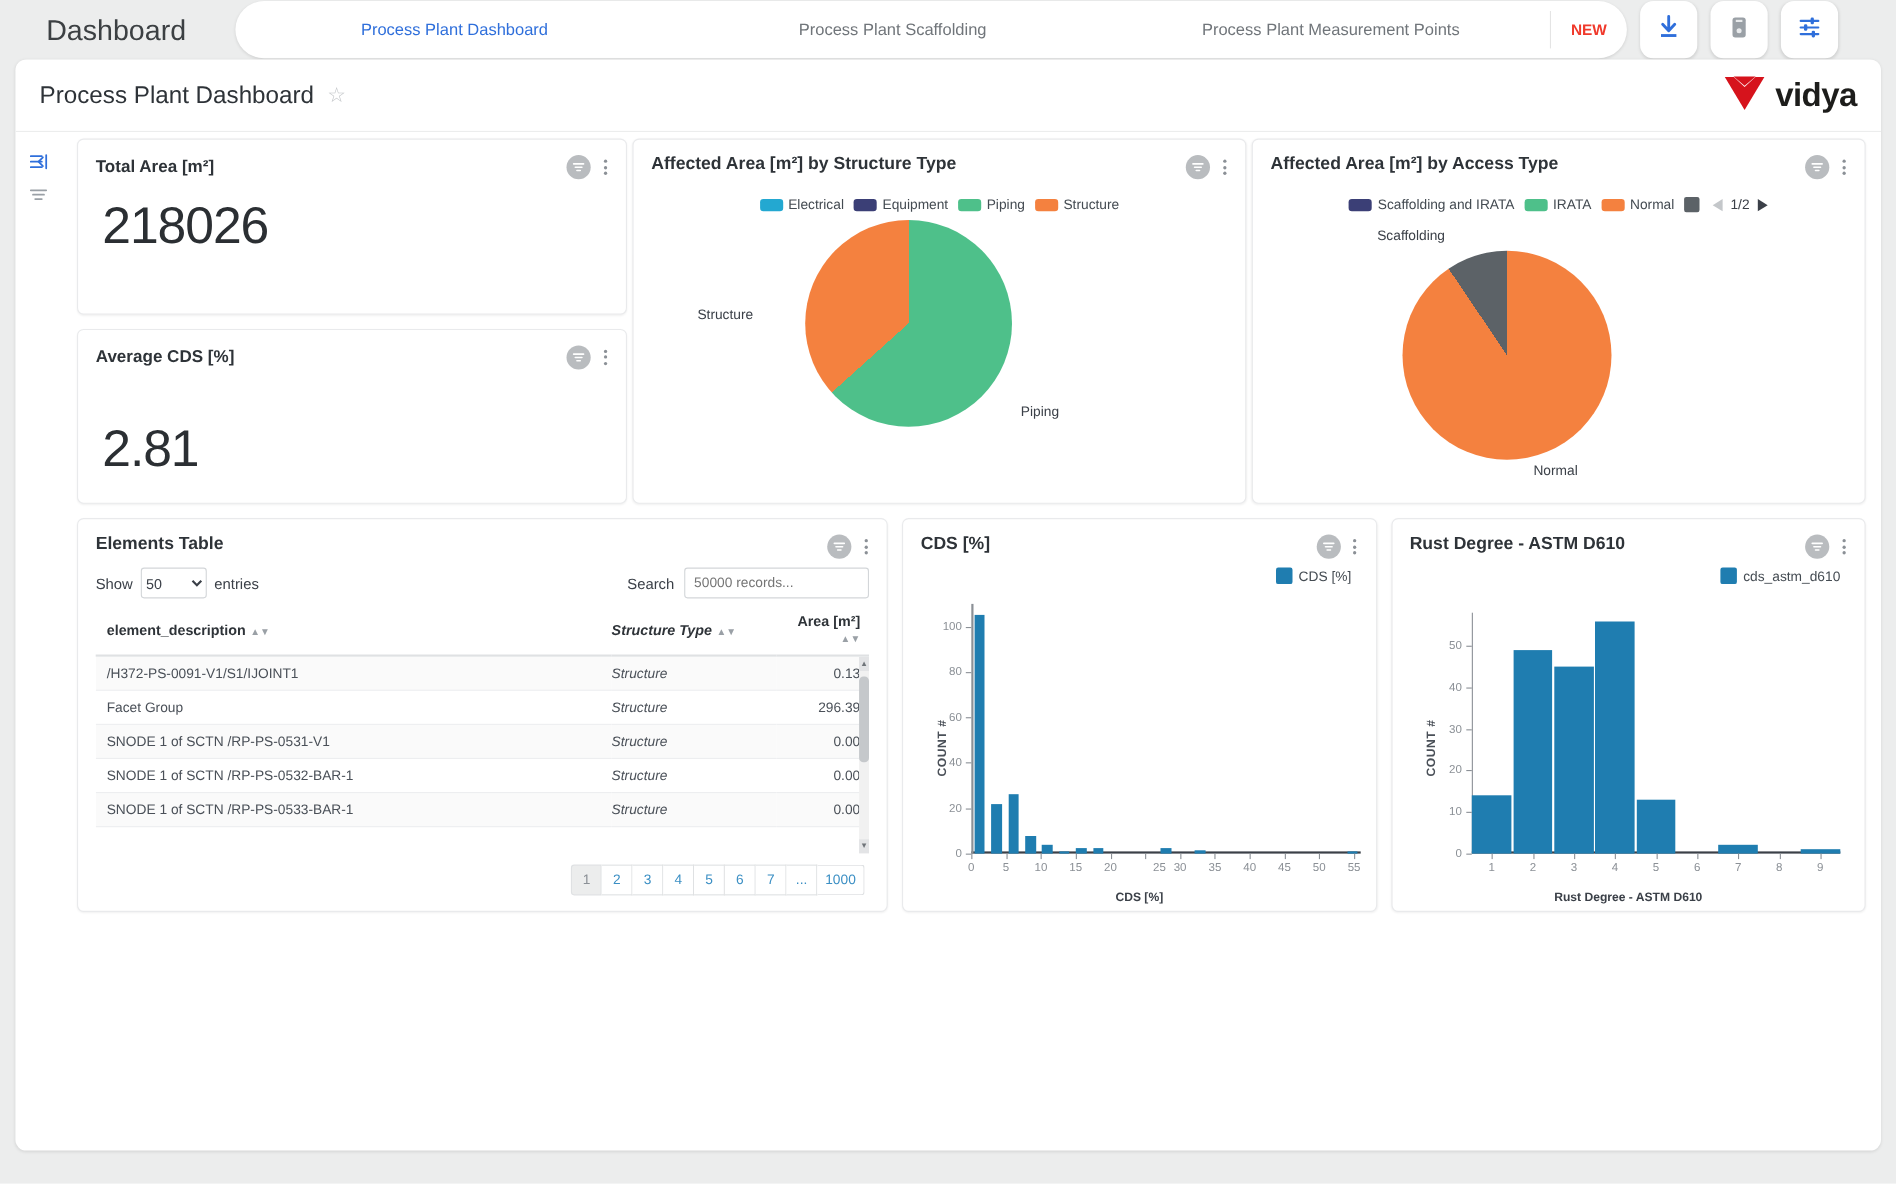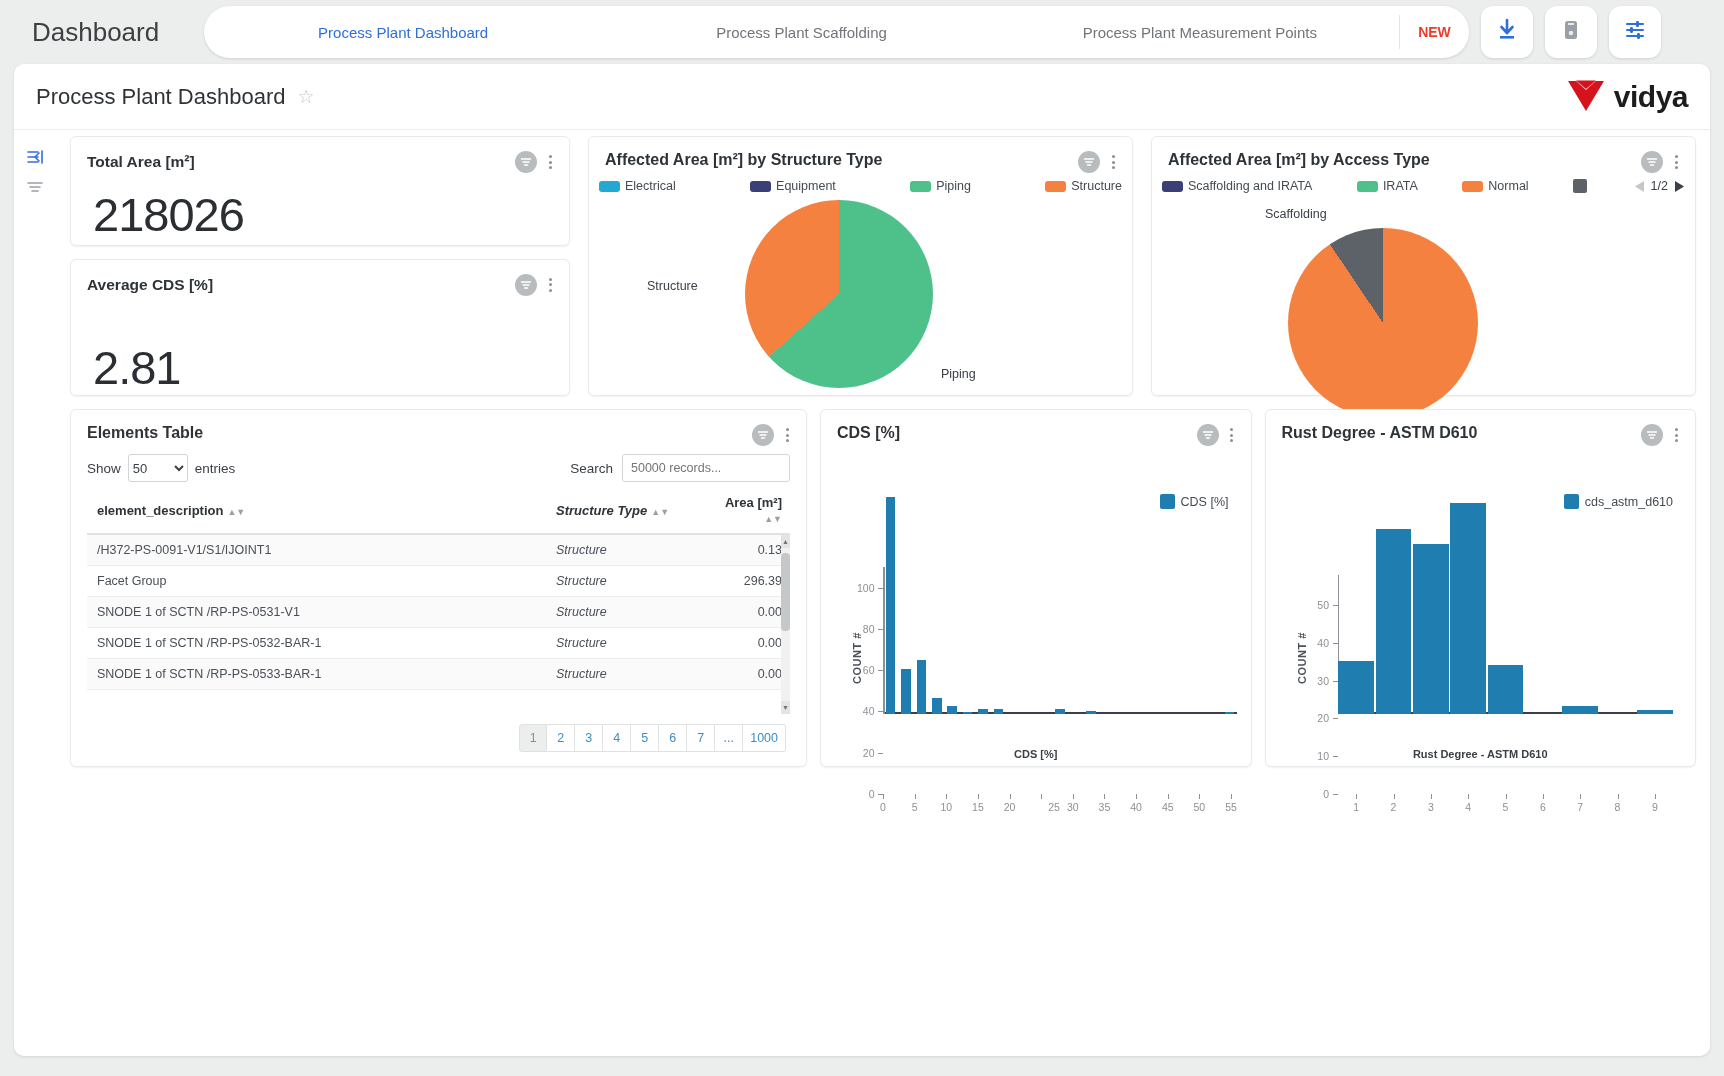--- a/index.html
+++ b/index.html
@@ -6,21 +6,21 @@
   html, body { margin:0; padding:0; }
   body {
     width:1724px; height:1076px;
     background:#eceded;
     font-family:"Liberation Sans", sans-serif;
     color:#3b4252;
     overflow:hidden;
   }
 
   
-  .topbar { height:64px; display:flex; align-items:center; padding:0 14px; }
+  .topbar { height:54px; display:flex; align-items:center; padding:0 24px; }
   .topbar-title { font-size:26px; color:#3c4043; font-weight:400; padding-left:18px; width:190px; }
   .tabbar {
     flex:1; height:52px; background:#fff; border-radius:26px;
     display:flex; align-items:center; box-shadow:0 1px 3px rgba(0,0,0,.12);
     max-width:1265px;
   }
   .tab { flex:1; text-align:center; font-size:15px; color:#70757a; cursor:pointer; }
   .tab.active { color:#2f6fdb; }
   .tab-new { width:70px; text-align:center; font-size:14px; color:#f0392b; font-weight:600;
              border-left:1px solid #e4e4e4; height:34px; line-height:34px; }
@@ -58,29 +58,29 @@
   .card-head { display:flex; align-items:flex-start; padding:14px 10px 0 16px; }
   .card-title { font-size:15.5px; font-weight:600; color:#2e3338; flex:1; line-height:1.45; }
   .chart-title { font-size:16px; font-weight:700; color:#2e3338; flex:1; }
   .tools { display:flex; align-items:center; gap:4px; flex-shrink:0; }
   .filter-ic { width:22px; height:22px; border-radius:50%; background:#b9bcbf;
                display:flex; align-items:center; justify-content:center; cursor:pointer; }
   .kebab { width:18px; display:flex; flex-direction:column; align-items:center; gap:2.5px; cursor:pointer; }
   .kebab i { width:3px; height:3px; border-radius:50%; background:#8b9096; display:block; }
   .kpi-value { font-size:47px; color:#2b2f33; font-weight:400; padding:14px 0 0 22px; letter-spacing:-1px; }
 
-  .row1 { display:flex; gap:18px; height:260px; }
+  .row1 { display:flex; gap:5px; height:332px; }
   .kpi-col { width:500px; display:flex; flex-direction:column; gap:13px; }
   .kpi-grid { display:flex; gap:13px; flex:1; }
   .kpi-card { flex:1; }
 
   .pie-card { flex:1; }
 
-  .legend { display:flex; justify-content:space-between; align-items:center; gap:9px;
-            margin-top:6px; padding:0 10px; flex-wrap:nowrap; }
+  .legend { display:flex; justify-content:center; align-items:center; gap:9px;
+            margin-top:16px; padding:0 10px; flex-wrap:nowrap; }
   .legend-item { display:flex; align-items:center; gap:5px; cursor:pointer; }
   .legend-swatch { width:21px; height:11px; border-radius:3px; }
   .legend-label { font-size:12.5px; color:#444b52; white-space:nowrap; }
   .legend-nav { display:flex; align-items:center; gap:6px; margin-left:2px; }
   .legend-nav span { font-size:12.5px; color:#3b4048; }
   .arrow { cursor:pointer; line-height:0; }
 
   .pie-wrap { position:relative; height:230px; }
   .pie { position:absolute; border-radius:50%; }
   .pie-label { position:absolute; font-size:12.5px; color:#3b4048; }
@@ -111,21 +111,21 @@
   .scroll-cap { position:absolute; right:0; width:9px; height:13px; background:#e3e4e6;
                 display:flex; align-items:center; justify-content:center; font-size:7px; color:#70757a; }
   .pagination { display:flex; justify-content:flex-end; padding:10px 20px 14px 0; }
   .pg { min-width:28px; height:28px; border:1px solid #dfe1e3; border-left:none;
         display:flex; align-items:center; justify-content:center;
         font-size:12.5px; color:#3b8fc4; background:#fff; cursor:pointer; padding:0 7px; }
   .pg:first-child { border-left:1px solid #dfe1e3; border-radius:3px 0 0 3px; }
   .pg:last-child { border-radius:0 3px 3px 0; }
   .pg.active { background:#eceded; color:#8b9096; }
 
-  .hist-card { flex:1; display:flex; flex-direction:column;gap:40px; }
+  .hist-card { flex:1; display:flex; flex-direction:column; }
   .hist-legend { display:flex; justify-content:flex-end; align-items:center; gap:6px; padding:8px 22px 0 0; }
   .hist-legend .legend-swatch { width:15px; height:15px; border-radius:2px; background:#1f7db0; }
   .hist-legend .legend-label { font-size:12.5px; }
 
   .plot { position:relative; flex:1; }
   .ylabel { position:absolute; left:10px; top:50%; transform:translateY(-50%) rotate(-90deg);
             font-size:11px; font-weight:700; color:#4a5058; letter-spacing:.5px; white-space:nowrap; }
   .ytick { position:absolute; right:0; font-size:10.5px; color:#8b9096; transform:translateY(-50%); }
   .xtick { position:absolute; top:4px; font-size:10.5px; color:#8b9096; transform:translateX(-50%); }
   .xlabel { position:absolute; bottom:6px; width:100%; text-align:center;

